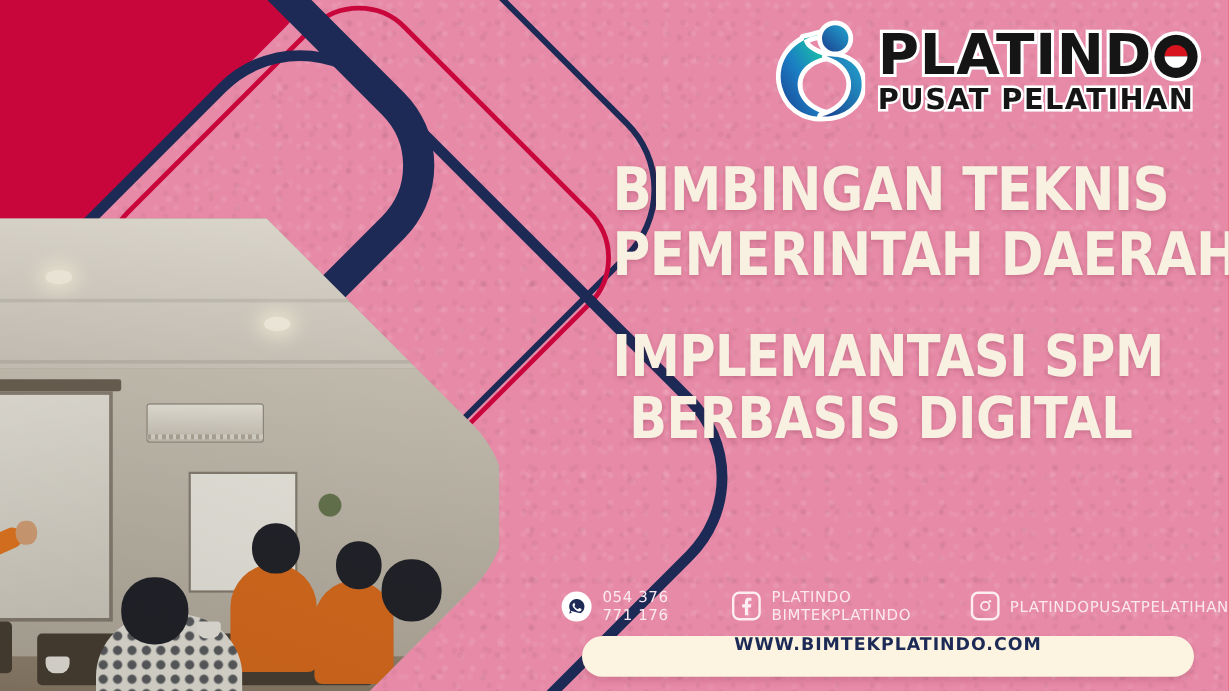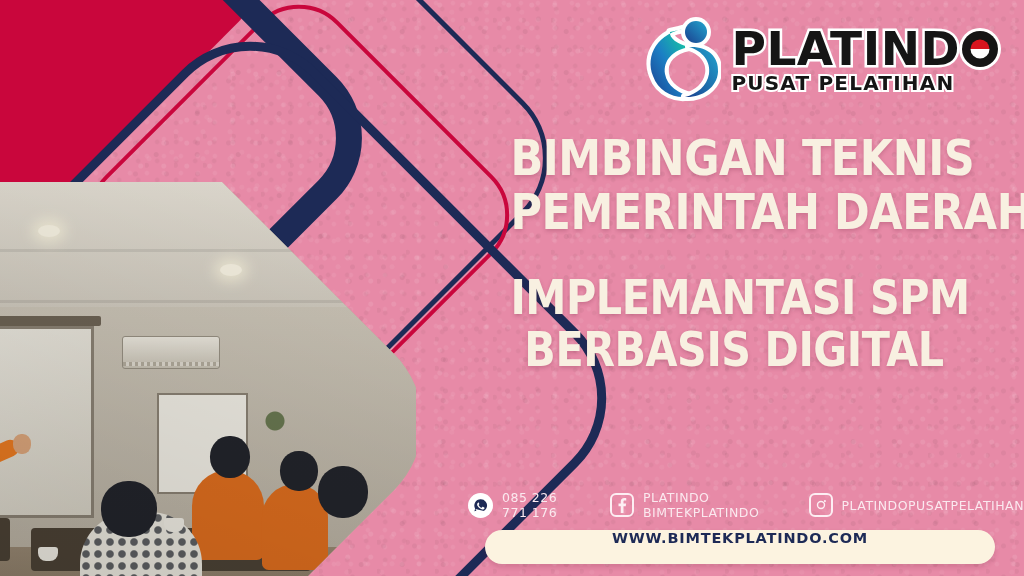--- a/index.html
+++ b/index.html
@@ -142,21 +142,21 @@
   .logo-word {
     font-family:"DejaVu Sans", sans-serif;
     font-weight:700; font-size:47px; letter-spacing:.5px;
     color:#151515;
     -webkit-text-stroke:5px #ffffff;
     paint-order:stroke fill;
     display:flex; align-items:center;
   }
   .logo-sub {
     font-family:"DejaVu Sans", sans-serif;
-    font-weight:700; font-size:20px; letter-spacing:1.2px;
+    font-weight:700; font-size:24px; letter-spacing:1.2px;
     color:#151515;
     -webkit-text-stroke:4px #ffffff;
     paint-order:stroke fill;
     margin-top:3px;
   }
 
   
   .headline { position:absolute; right:30px; top:134px; width:520px; text-align:center; }
   .hl-line {
     font-family:"DejaVu Sans", sans-serif;
@@ -310,21 +310,21 @@
 
   <div class="social">
 
     <div class="soc-item">
       <span class="wa-icon">
         <svg width="15" height="15" viewBox="0 0 24 24">
           <path d="M12 2a10 10 0 00-8.6 15l-1.2 4.3 4.4-1.2A10 10 0 1012 2z" fill="#1d2a56"></path>
           <path d="M8.6 7.4c-.3 0-.7.1-1 .5-.4.4-1 1-1 2.4s1 2.8 1.2 3c.2.2 2 3.2 5 4.4 2.5 1 3 .8 3.5.7.6-.1 1.8-.7 2-1.5.3-.7.3-1.4.2-1.5-.1-.2-.3-.2-.6-.4l-2-1c-.3-.1-.5-.2-.7.1l-1 1.2c-.2.2-.4.3-.7.1-.3-.1-1.4-.5-2.6-1.6-1-.9-1.6-2-1.8-2.3-.2-.3 0-.5.1-.6l.5-.6c.2-.2.2-.3.3-.5.1-.2 0-.4 0-.6l-.9-2.1c-.2-.5-.4-.5-.6-.5z" fill="#ffffff"></path>
         </svg>
       </span>
-      <span class="soc-label">085 226 771 176</span>
+      <span class="soc-label">054 376 771 176</span>
     </div>
 
     <div class="soc-gap"></div>
 
     <div class="soc-item">
       <span class="sq-icon">
         <svg width="13" height="15" viewBox="0 0 12 18">
           <path d="M8.4 18V9.8h2.7l.4-3.2H8.4V4.6c0-.9.3-1.5 1.6-1.5h1.7V.2C11.4.1 10.4 0 9.2 0 6.8 0 5.1 1.5 5.1 4.2v2.4H2.4v3.2h2.7V18h3.3z" fill="#fdeef3"></path>
         </svg>
       </span>

